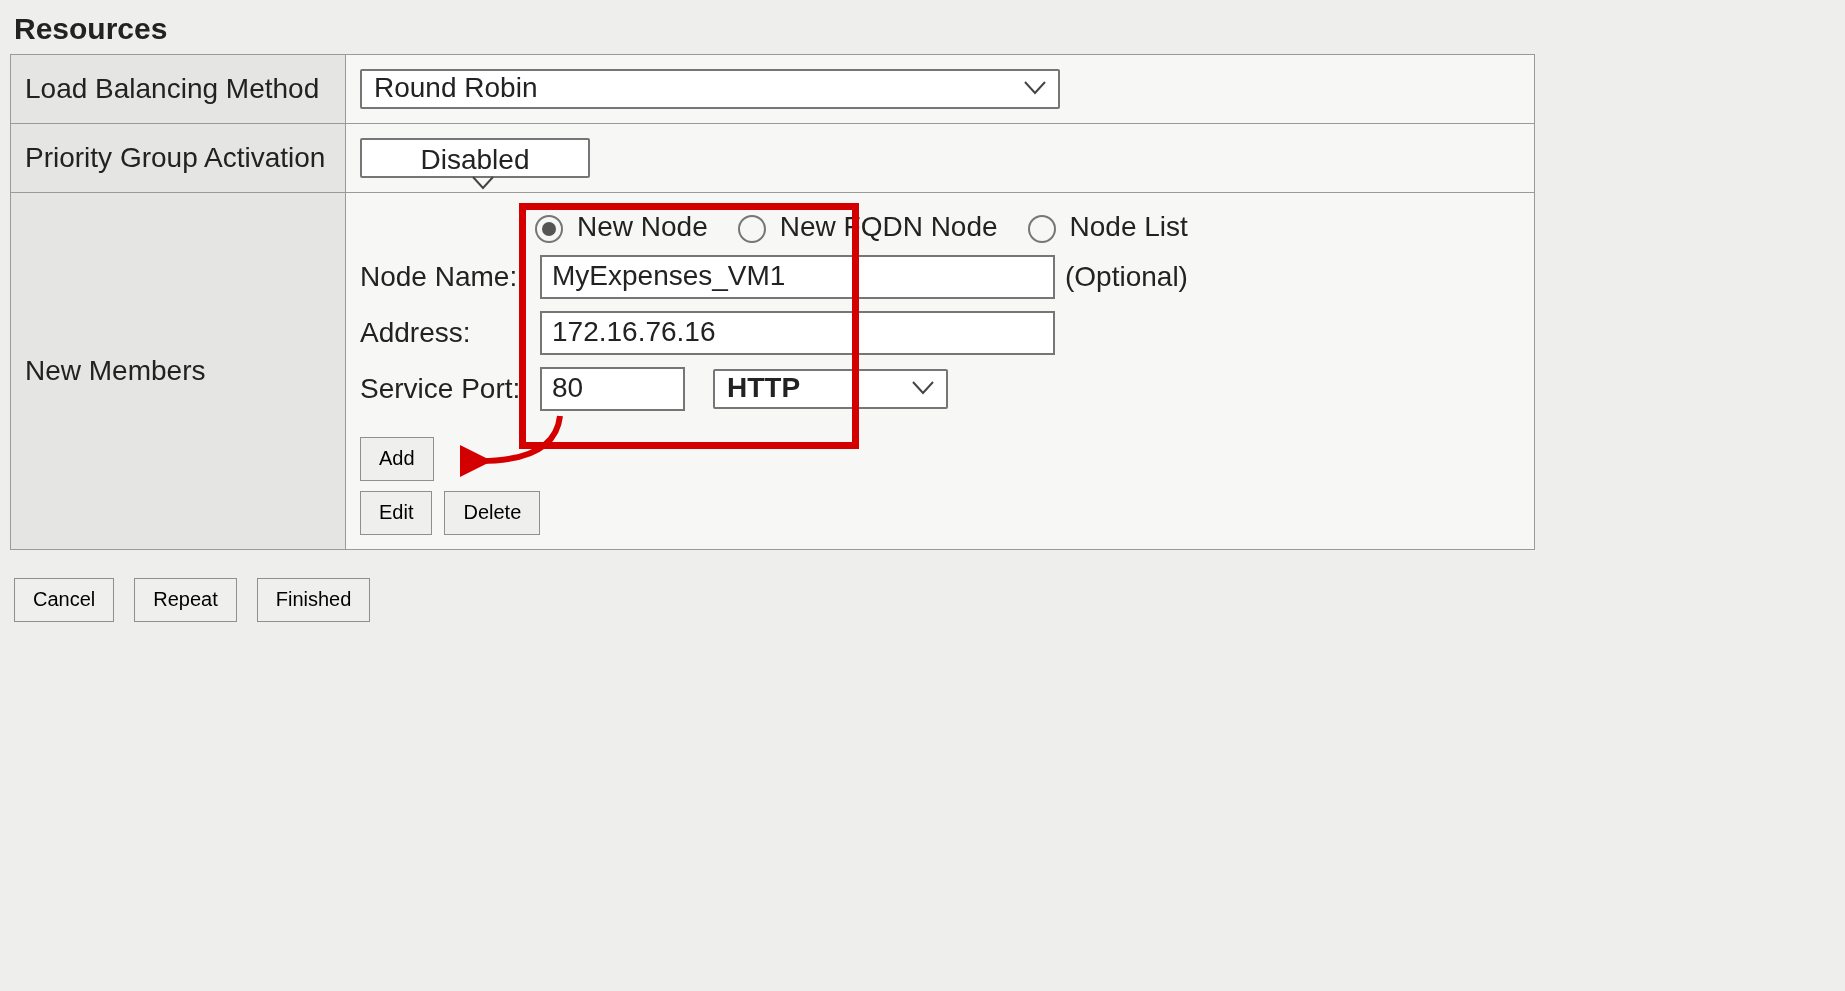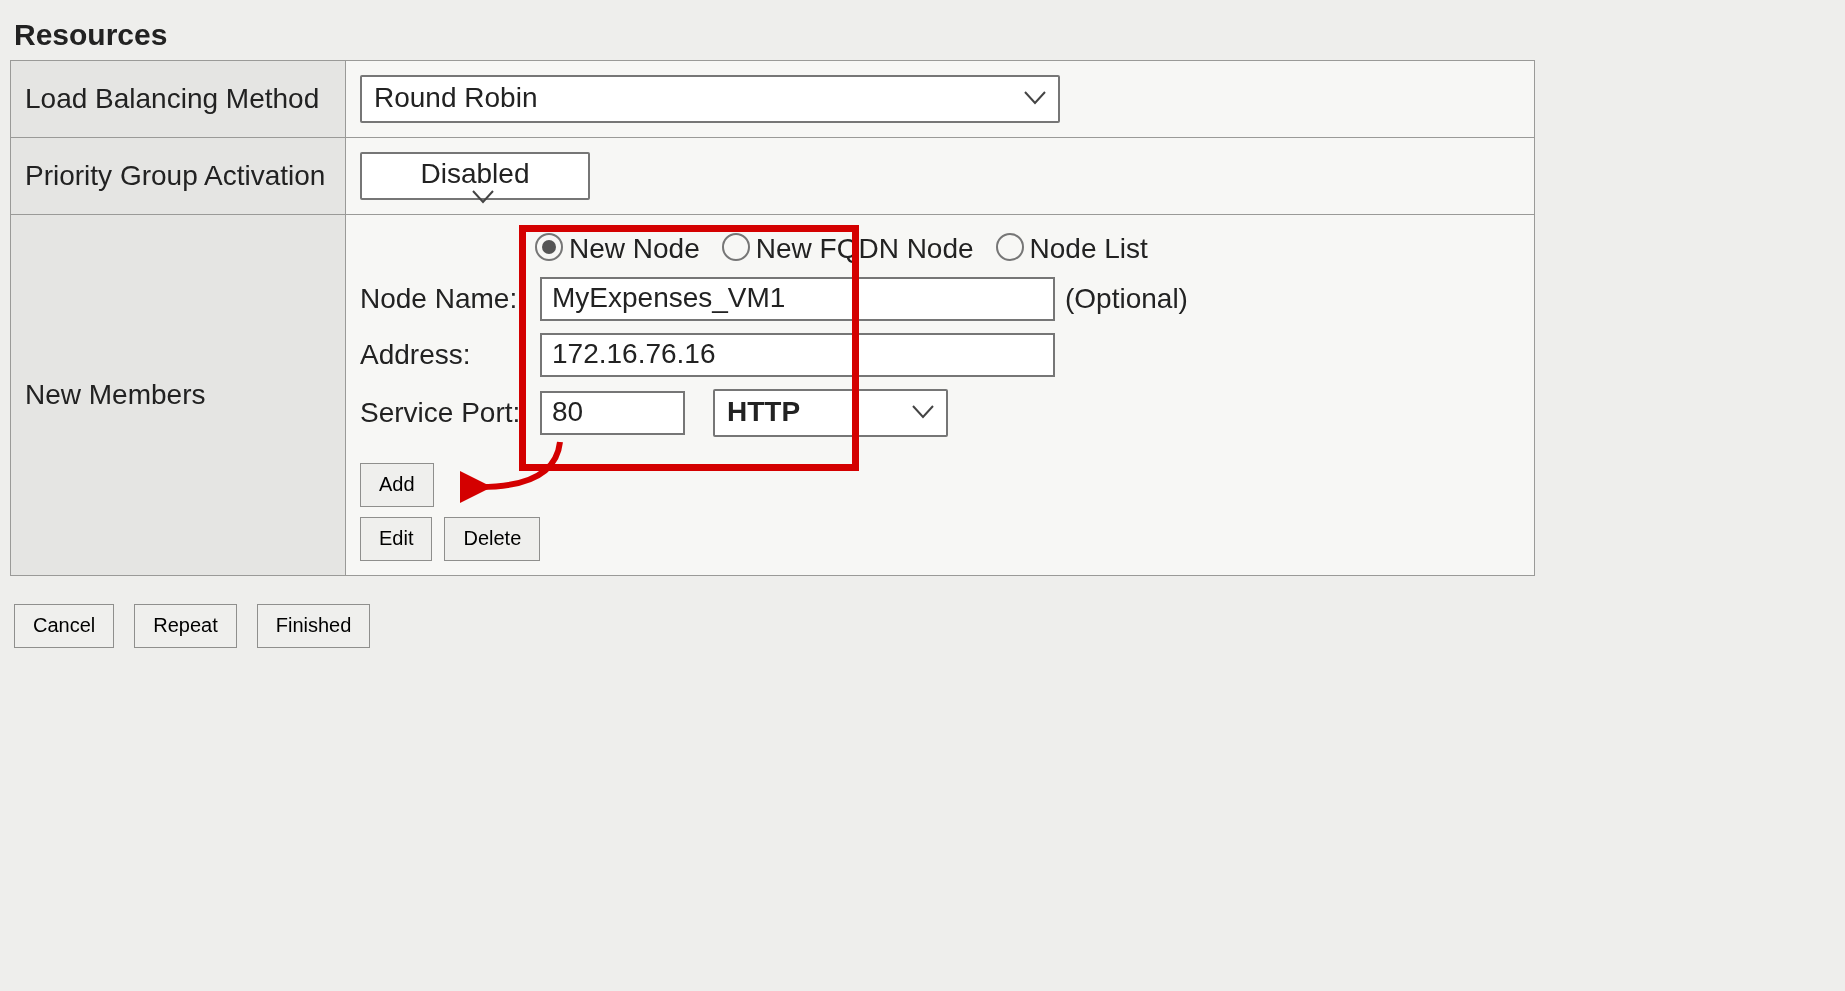--- a/index.html
+++ b/index.html
@@ -5,21 +5,21 @@
   * { box-sizing: border-box; }
   html, body {
     margin: 0; padding: 0;
     width: 1845px;
     height: 991px;
     background: #eeeeec;
     font-family: Arial, Helvetica, sans-serif;
     font-size: 28px;
     color: #222;
   }
-  .wrap { padding: 12px 10px 0 10px; }
+  .wrap { padding: 6px 10px 0 10px; }
   .section-title {
     font-weight: 700;
     font-size: 30px;
     padding: 6px 0 8px 4px;
   }
   .tbl {
     width: 1525px;
     border: 1px solid #9a9a98;
     border-collapse: collapse;
     background: #eeeeec;
@@ -40,21 +40,21 @@
 
   
   .select {
     display: inline-flex;
     align-items: center;
     justify-content: space-between;
     background: #fff;
     border: 2px solid #767676;
     border-radius: 2px;
     padding: 4px 12px 6px 12px;
-    height: 48px;
+    height: 40px;
   }
   .select .chev {
     margin-left: 16px;
     display: inline-block;
   }
   .chev svg { display: block; }
 
   .select.lbm { width: 700px; }
   .select.pga { width: 230px; flex-direction: column; }
   .select.port-proto { width: 235px; }
@@ -72,22 +72,22 @@
   }
   .tinput.node-name { width: 515px; }
   .tinput.address   { width: 515px; }
   .tinput.port      { width: 145px; }
 
   
   .radio-row {
     margin-left: 175px;
     margin-top: 4px;
     display: flex;
-    align-items: flex-start;
-    gap: 4px;
+    align-items: flex-end;
+    gap: 12px;
   }
   .radio {
     display: inline-block;
     width: 28px; height: 28px;
     border: 2px solid #767676;
     border-radius: 50%;
     position: relative;
     margin-right: 2px;
     vertical-align: middle;
   }

